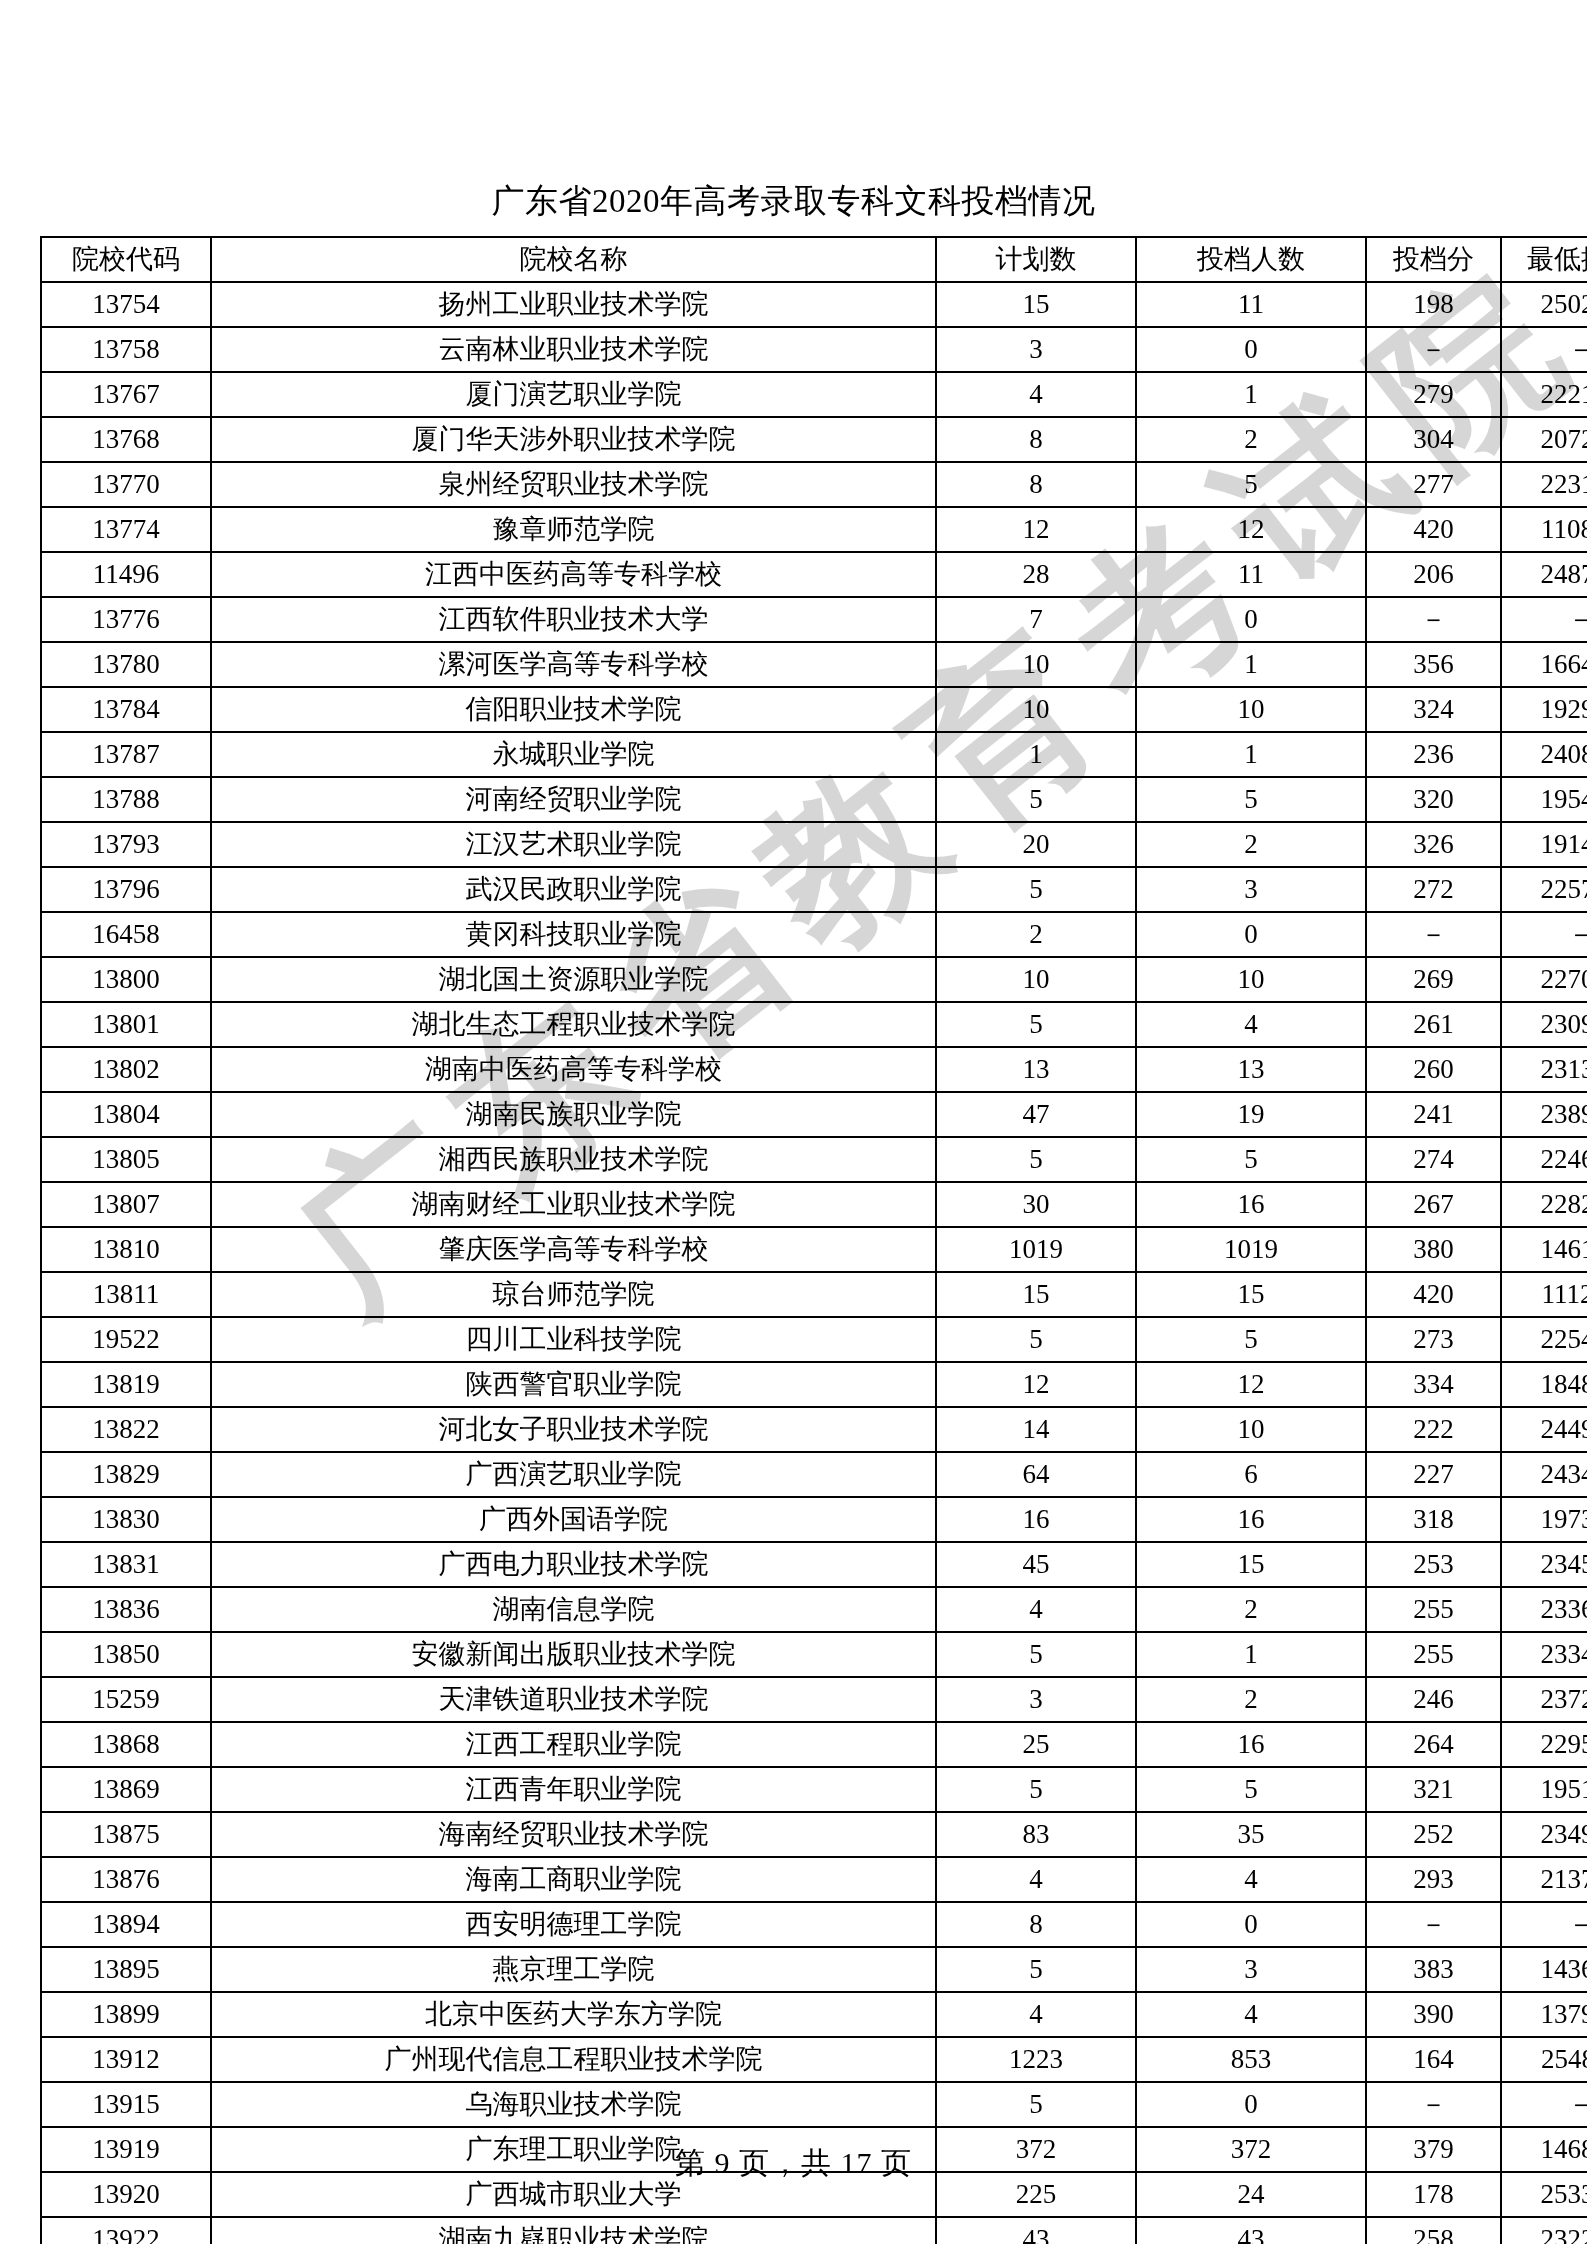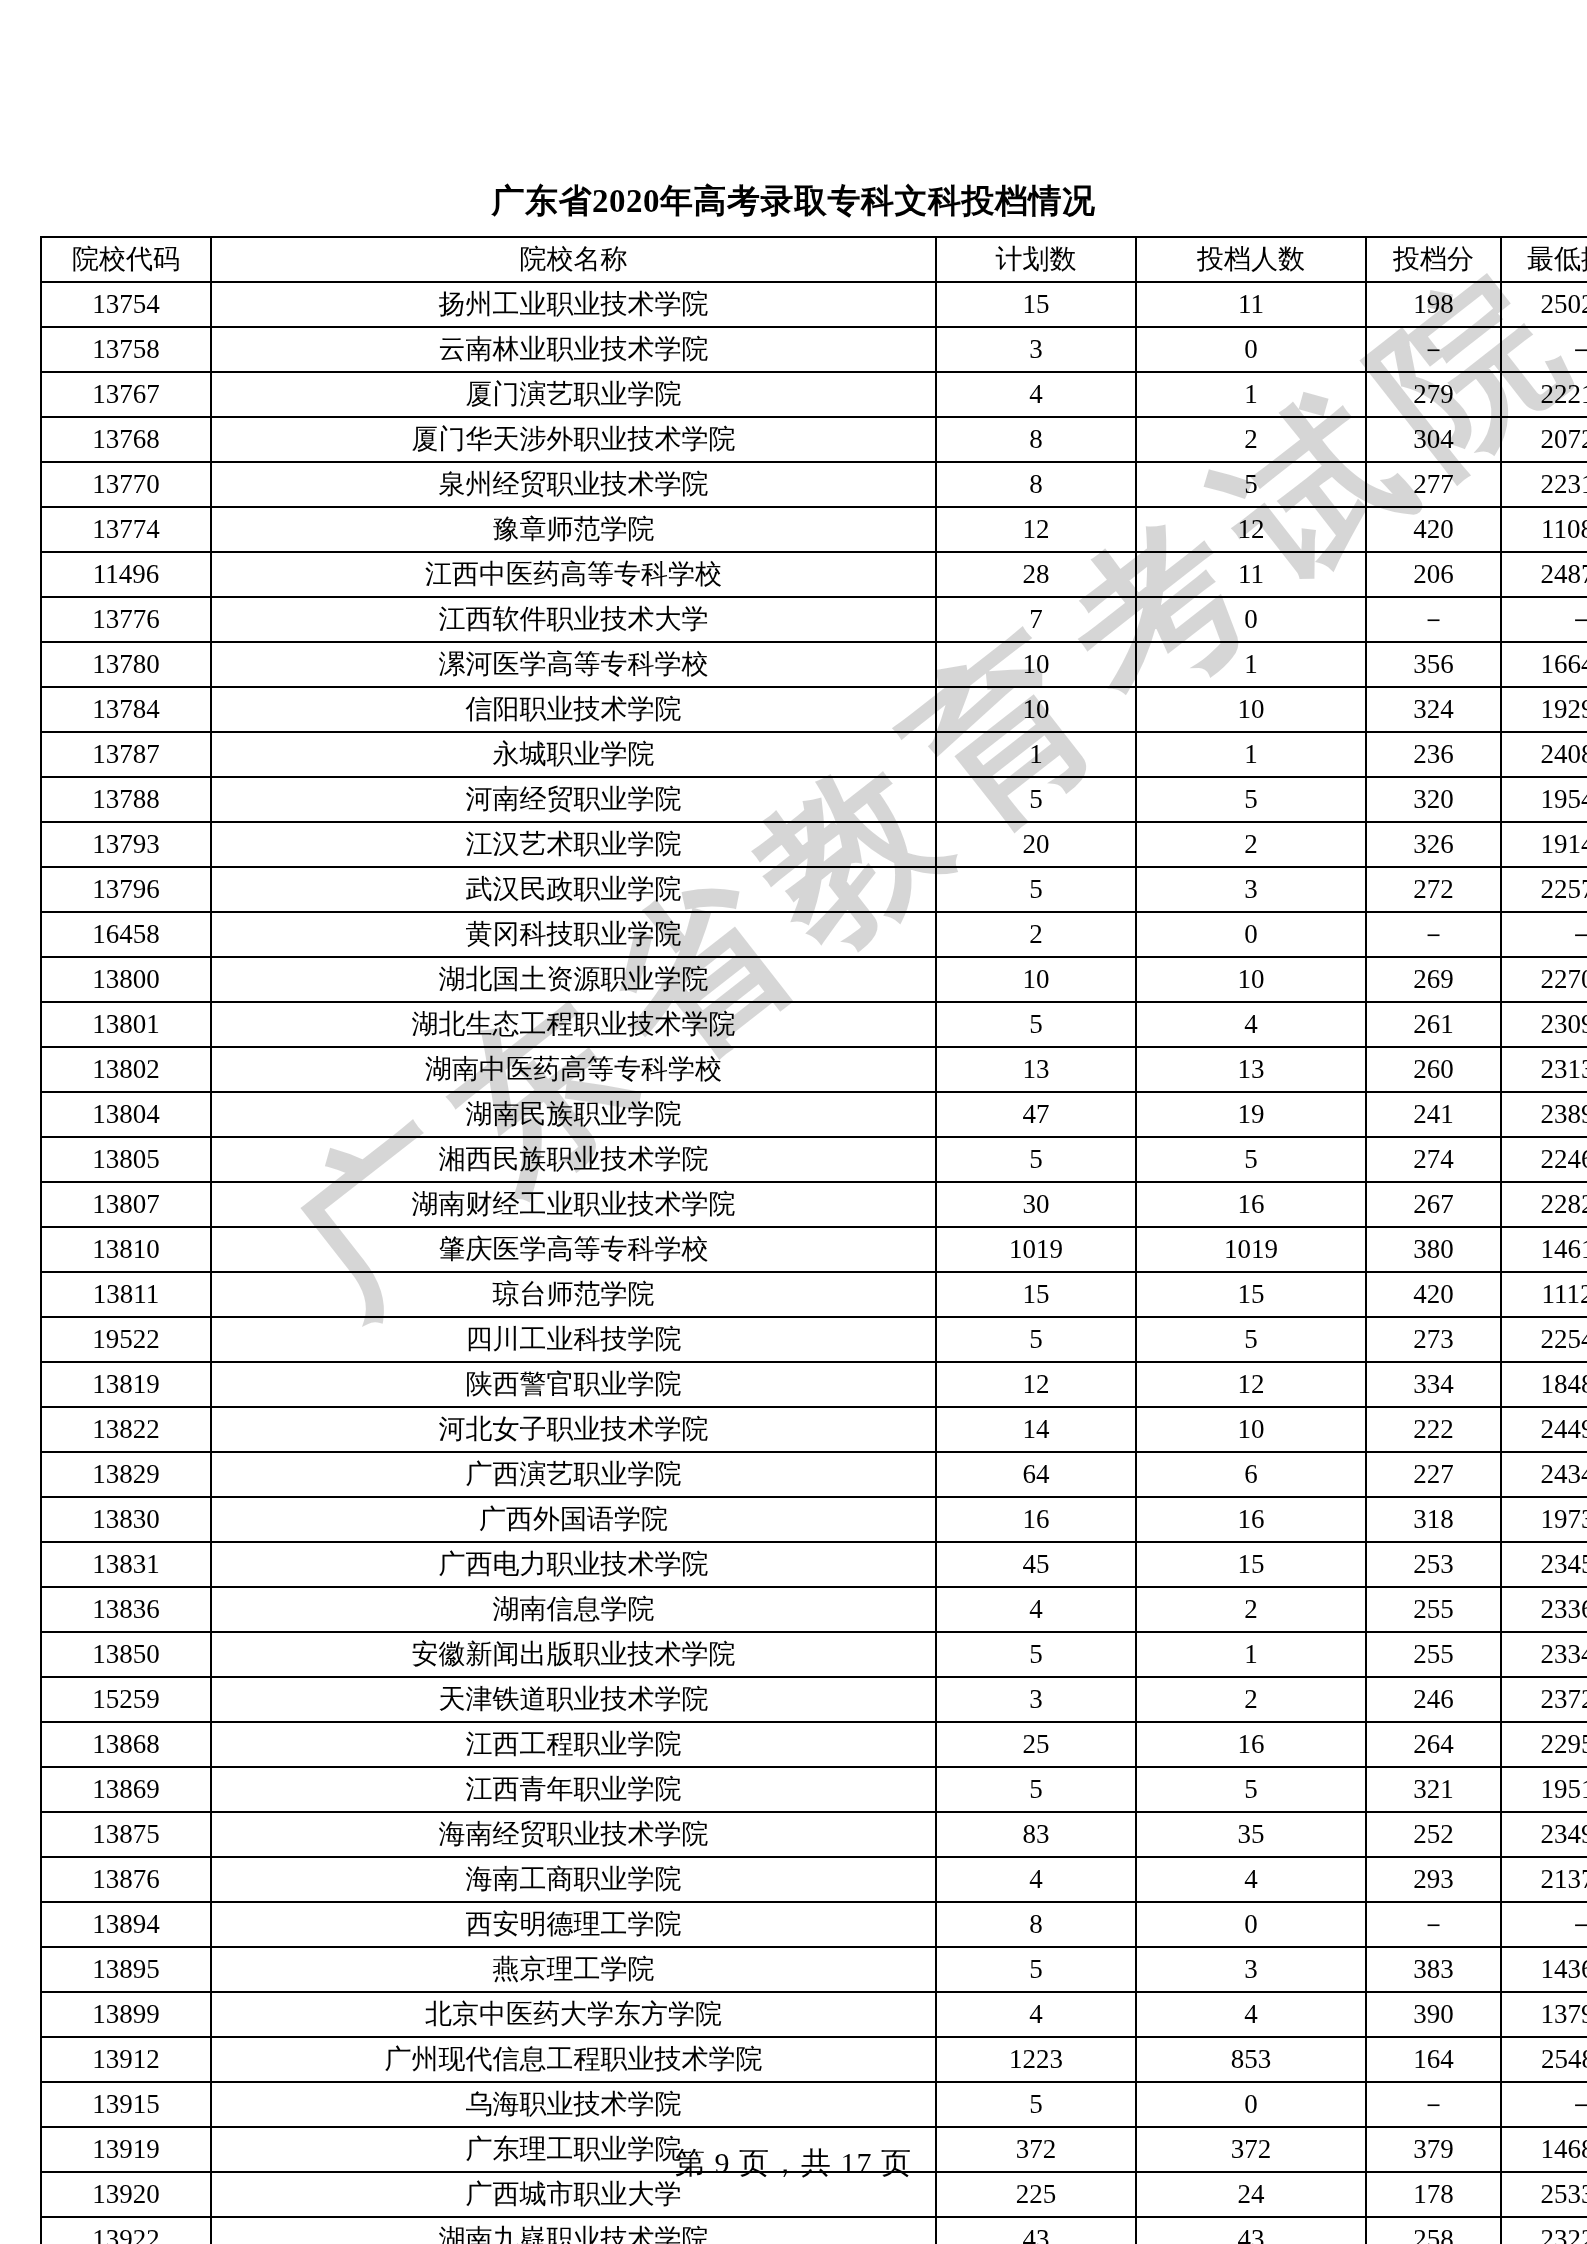--- a/index.html
+++ b/index.html
@@ -47,21 +47,21 @@
     white-space: nowrap;
     user-select: none;
   }
 
   
   .title {
     position: relative;
     z-index: 2;
     text-align: center;
     font-size: 33px;
-    font-weight: bold;
+    font-weight: normal;
     letter-spacing: 0.5px;
     padding-top: 182px;
     padding-bottom: 14px;
     line-height: 1.2;
   }
 
   
   table.data {
     position: relative;
     z-index: 2;

